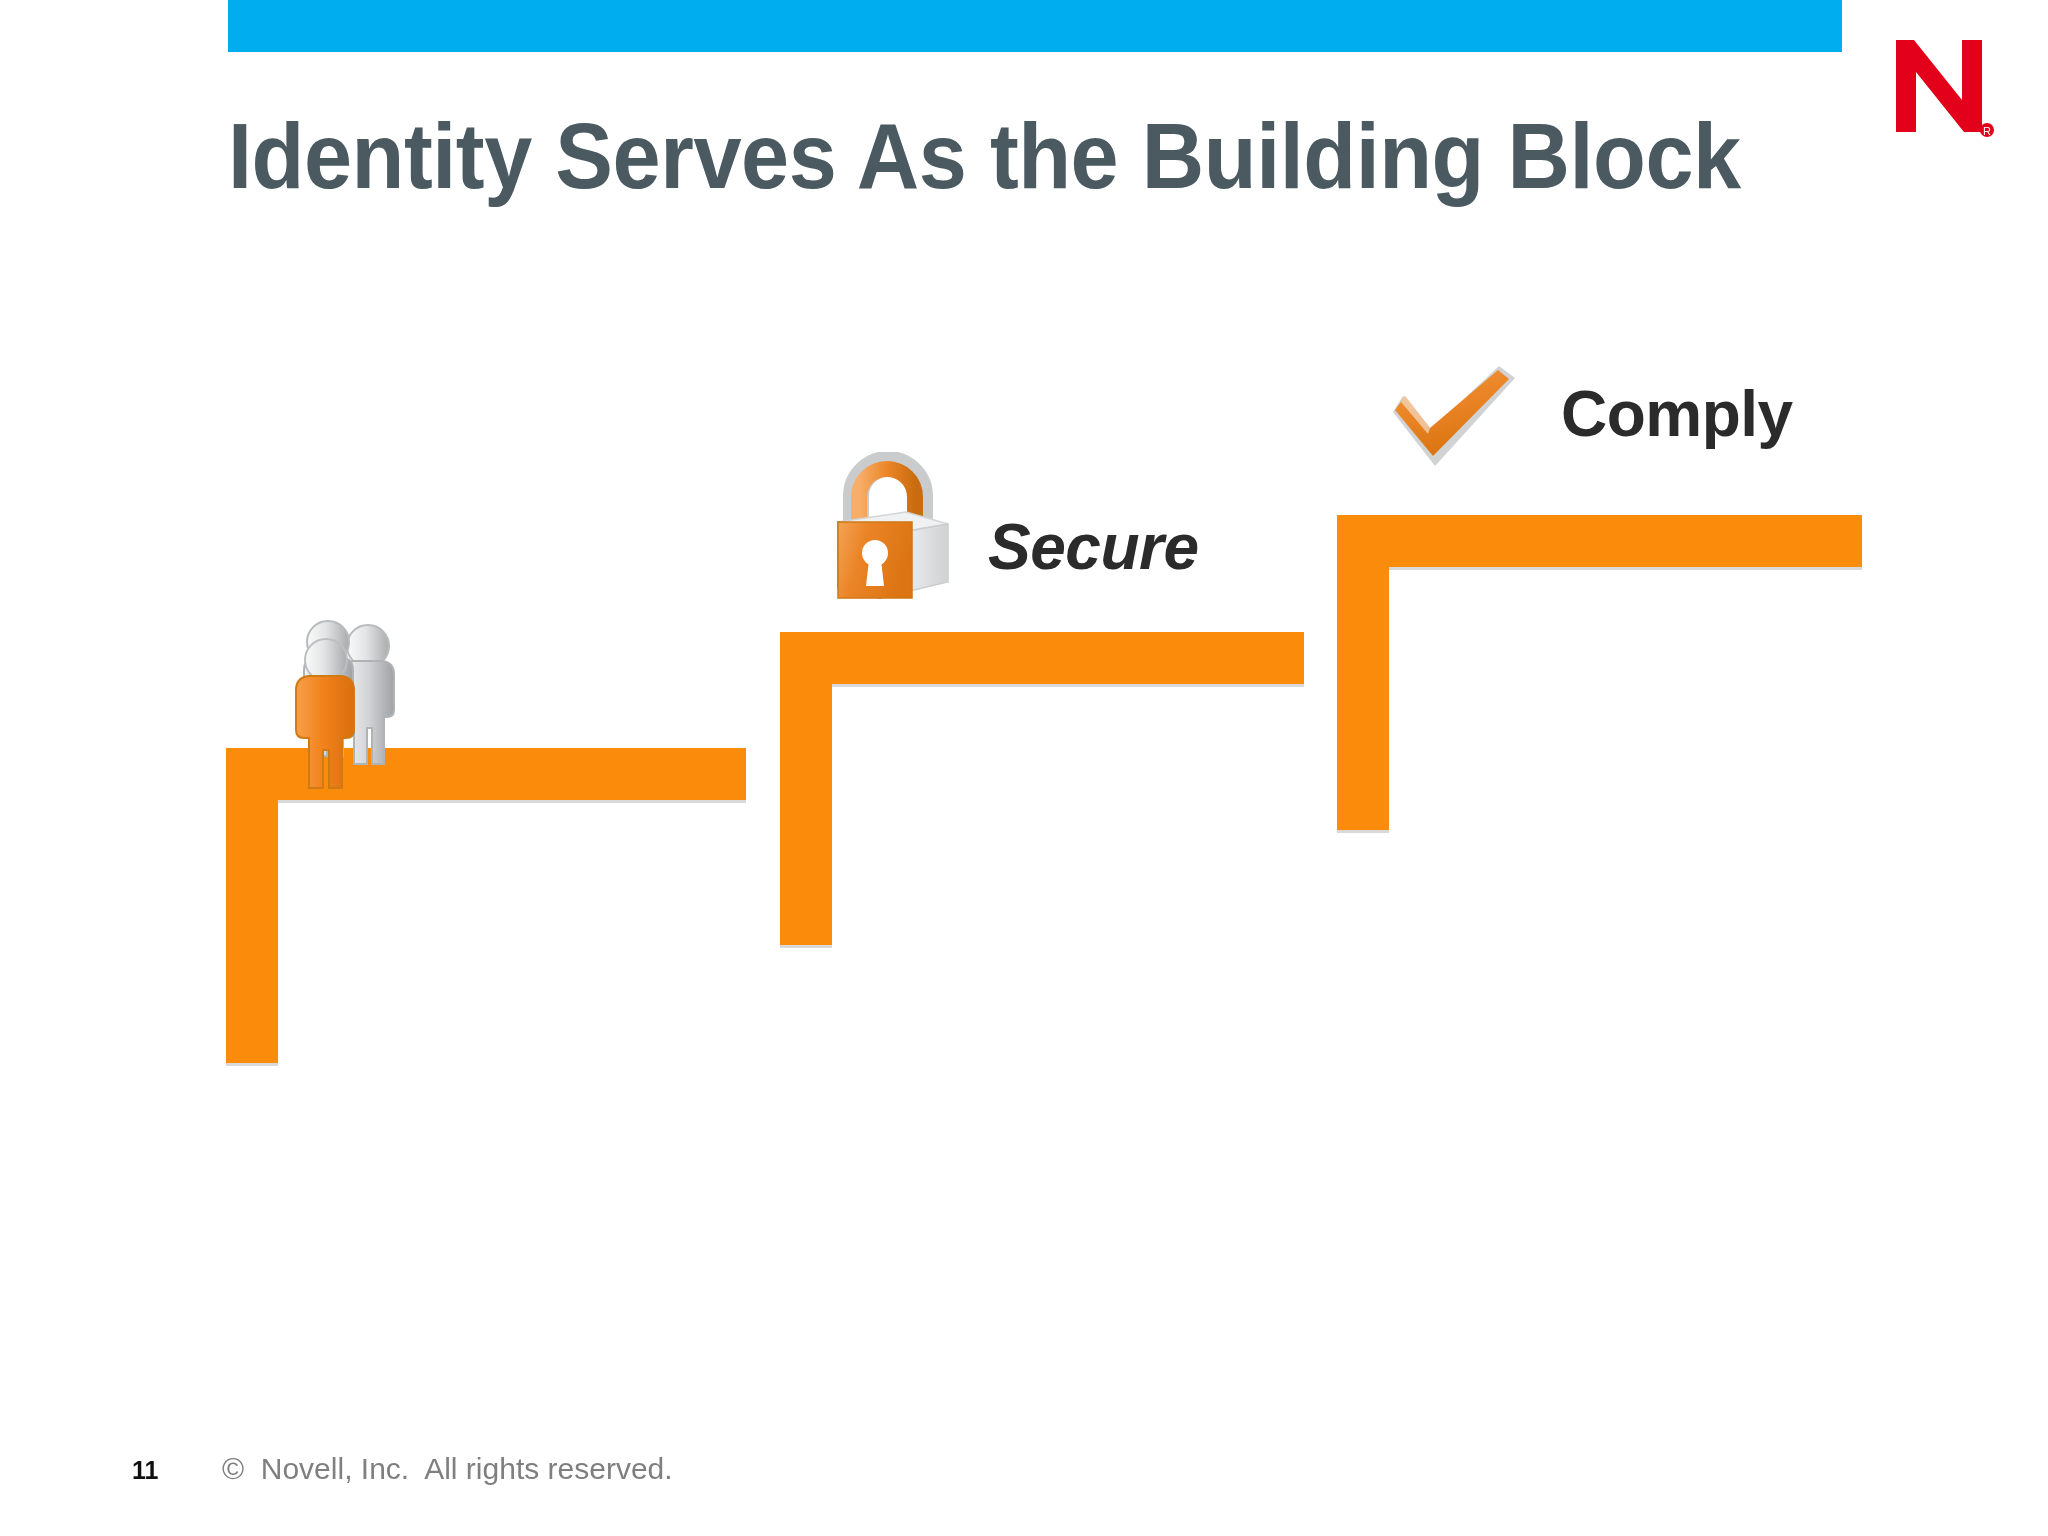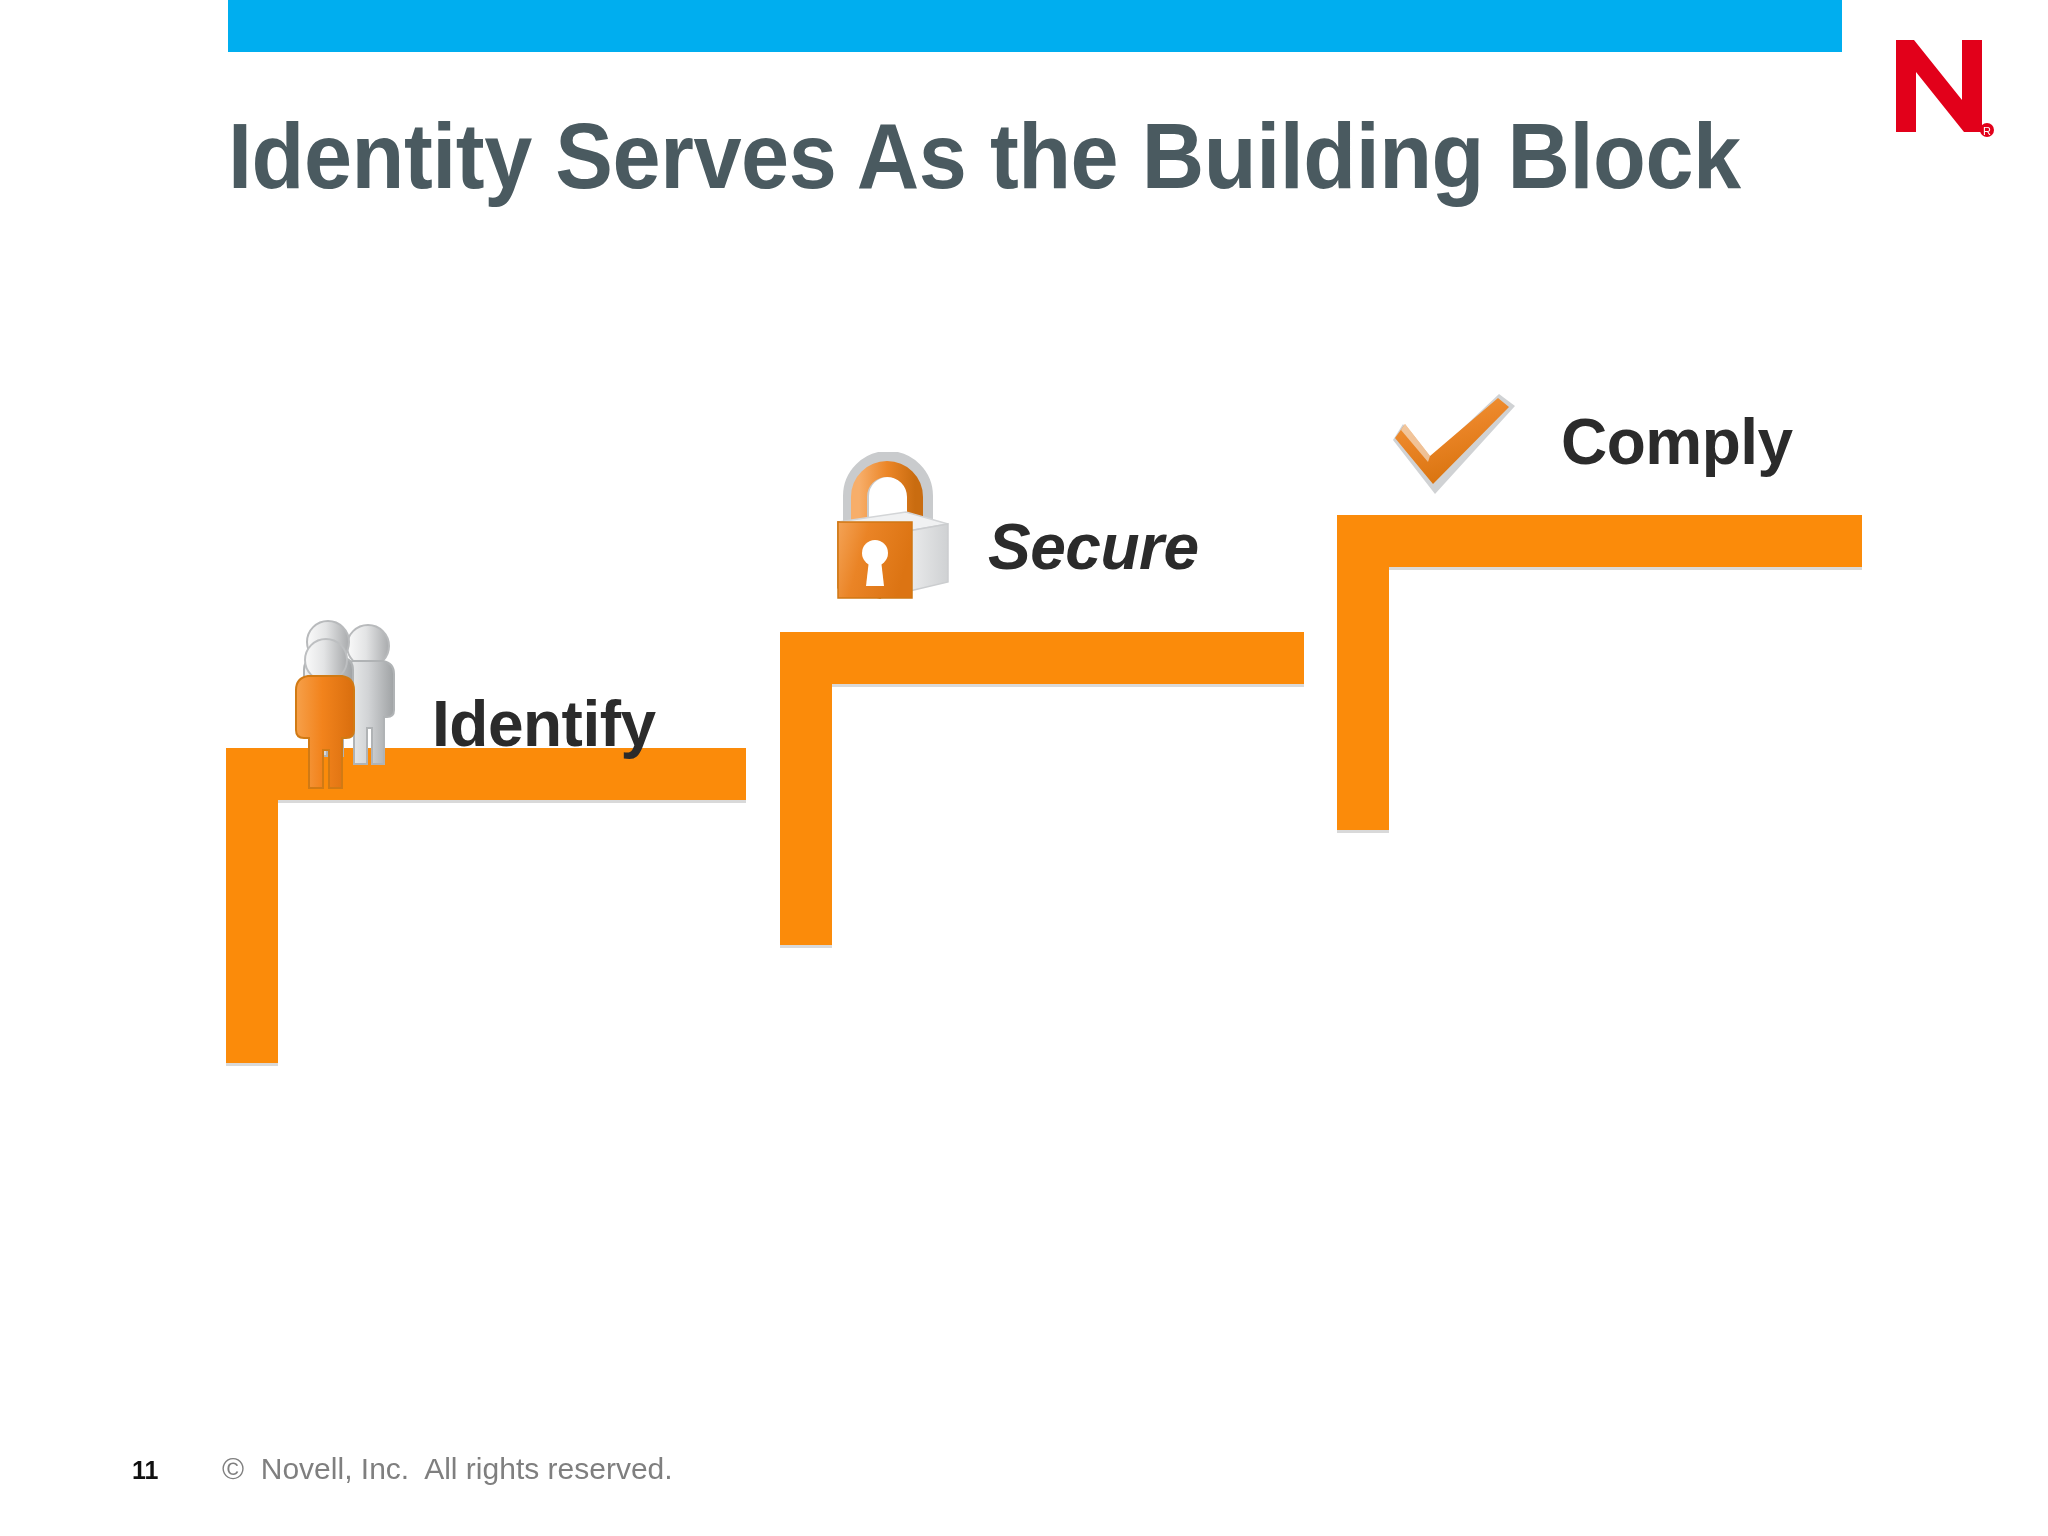--- a/index.html
+++ b/index.html
@@ -108,21 +108,21 @@
   }
 
   #label-identify { left: 280px; top: 620px; }
   #label-identify .icon-wrap { width: 130px; height: 175px; }
   #label-identify .label-text { margin-left: 22px; margin-top: 32px; }
 
   #label-secure   { left: 832px; top: 452px; }
   #label-secure   .icon-wrap { width: 122px; height: 160px; }
   #label-secure   .label-text { margin-left: 34px; margin-top: 30px; font-style: italic; }
 
-  #label-comply   { left: 1385px; top: 386px; }
+  #label-comply   { left: 1385px; top: 358px; }
   #label-comply   .icon-wrap { width: 140px; height: 120px; }
   #label-comply   .label-text { margin-left: 36px; margin-top: -8px; }
 
   .icon-wrap svg { display: block; width: 100%; height: 100%; }
 
   
   #footer {
     position: absolute;
     left: 0;
     top: 1452px;
@@ -212,21 +212,20 @@
         <circle cx="48" cy="22" r="21" fill="url(#gGrayA)" stroke="#B8BABC" stroke-width="2"></circle>
         <path d="M24 50 q0-11 11-13 h27 q11 2 11 13 v34 q0 7-7 7 h-3 v45 h-11 v-34 h-5 v34 h-12 v-45 h-4 q-7 0-7-7 Z" fill="url(#gGrayB)" stroke="#B0B3B5" stroke-width="2"></path>
       </g>
 
       <g>
         <circle cx="46" cy="40" r="21" fill="url(#gGrayA)" stroke="#BDBFC1" stroke-width="2"></circle>
         <path d="M16 70 q0-12 12-14 h34 q12 2 12 14 v40 q0 8-8 8 h-4 v50 h-13 v-38 h-6 v38 h-14 v-50 h-5 q-8 0-8-8 Z" fill="url(#gOrangeP)" stroke="#D17A14" stroke-width="2"></path>
       </g>
     </svg>
   </span>
-  <span class="label-text">Identify</span>
 </div>
 
 <div class="step-label" id="label-secure">
   <span class="icon-wrap">
     <svg viewBox="0 0 122 160" xmlns="http://www.w3.org/2000/svg">
       <defs>
         <linearGradient id="gLockBody" x1="0" y1="0" x2="1" y2="0.3">
           <stop offset="0%" stop-color="#F4A356"></stop>
           <stop offset="40%" stop-color="#EA8426"></stop>
           <stop offset="100%" stop-color="#DC7413"></stop>

